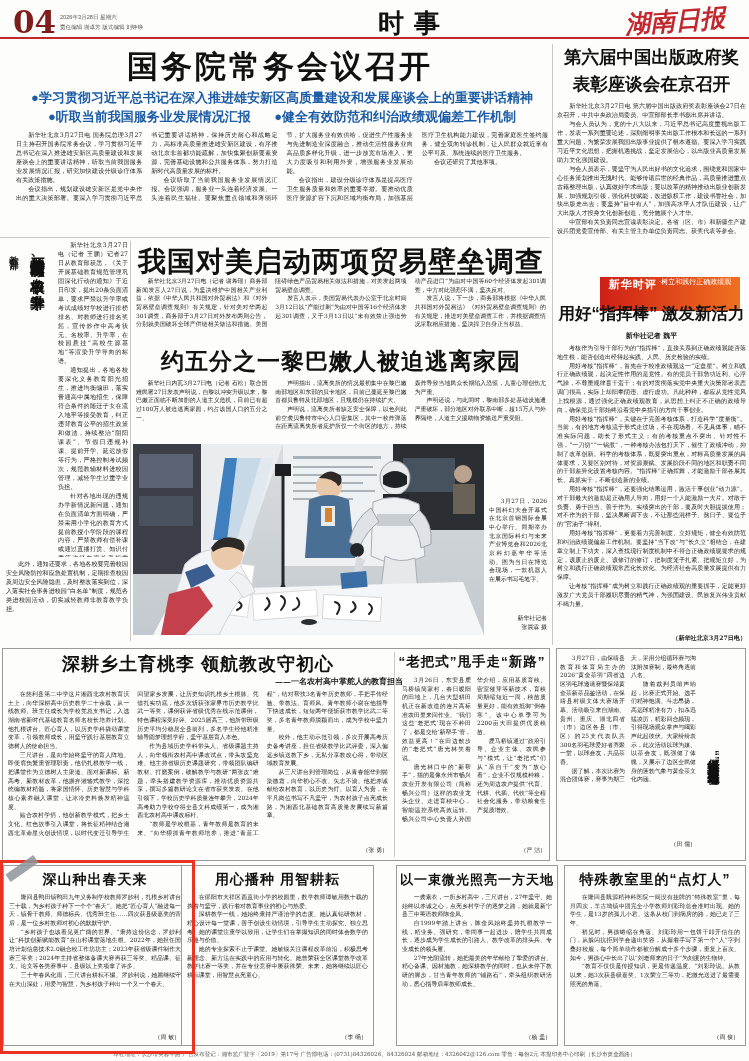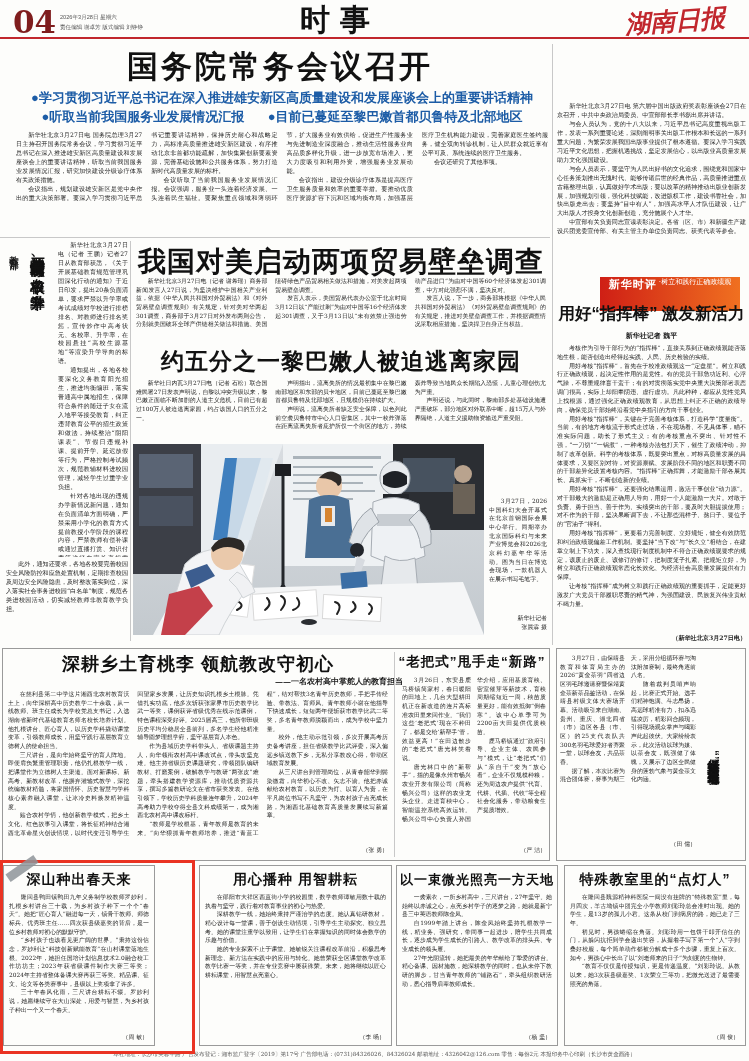--- a/index.html
+++ b/index.html
@@ -18,33 +18,33 @@
 </head>
 <body>
 
 <div id="page">
 
   <div class="abs" style="left:13px;top:4px;font-size:31px;font-weight:bold;color:#7f1d1d;font-family:'DejaVu Serif',serif;">04</div>
   <div class="abs" style="left:60px;top:12px;font-size:5.6px;color:#555;line-height:1.8;font-family:'Liberation Sans',sans-serif;">
     <div>2026年3月28日 星期六</div>
     <div>责任编辑 谢卓芳 版式编辑 刘铮铮</div>
   </div>
-  <div class="abs hd" style="left:300px;top:0;width:150px;text-align:left;font-size:30px;letter-spacing:10px;">时事</div>
+  <div class="abs hd" style="left:300px;top:6px;width:150px;text-align:right;font-size:26px;letter-spacing:10px;">时事</div>
   <svg class="abs" style="right:6px;top:2px;" width="122" height="36">
     <text x="4" y="27" font-size="25" fill="#c1272d" font-weight="bold" font-style="italic" transform="rotate(-4 60 18)">湖南日报</text>
   </svg>
   <div class="abs" style="left:0;top:37px;width:749px;height:2px;background:#c1272d;"></div>
 
   <div class="abs hd" style="left:14px;top:46px;width:532px;text-align:center;font-size:31px;letter-spacing:3px;">国务院常务会议召开</div>
   <div class="abs" style="left:16px;top:89px;width:532px;font-family:'Liberation Sans',sans-serif;font-weight:700;font-size:13px;line-height:18.5px;color:#1c5ca6;text-align:center;">
     <div>●学习贯彻习近平总书记在深入推进雄安新区高质量建设和发展座谈会上的重要讲话精神</div>
     <div>
       <span>●听取当前我国服务业发展情况汇报</span>
       <span style="display:inline-block;width:16px;"></span>
-      <span>●目前已蔓延至黎巴嫩首都贝鲁特及北部地区</span>
+      <span>●健全有效防范和纠治政绩观偏差工作机制</span>
     </div>
   </div>
   <div class="abs body-txt" style="left:16px;top:131px;width:532px;height:102px;column-count:4;column-gap:9px;">
       <p>新华社北京3月27日电 国务院总理3月27日主持召开国务院常务会议，学习贯彻习近平总书记在深入推进雄安新区高质量建设和发展座谈会上的重要讲话精神，听取当前我国服务业发展情况汇报，研究加快建设分级诊疗体系有关政策措施。</p>
       <p>会议指出，规划建设雄安新区是党中央作出的重大决策部署。要深入学习贯彻习近平总书记重要讲话精神，保持历史耐心和战略定力，高标准高质量推进雄安新区建设，有序推动北京非首都功能疏解，加快集聚创新要素资源，完善基础设施和公共服务体系，努力打造新时代高质量发展的标杆。</p>
       <p>会议听取了当前我国服务业发展情况汇报。会议强调，服务业一头连着经济发展、一头连着民生福祉。要聚焦重点领域和薄弱环节，扩大服务业有效供给，促进生产性服务业与先进制造业深度融合，推动生活性服务业向高品质多样化升级，进一步放宽市场准入，更大力度吸引和利用外资，增强服务业发展动能。</p>
       <p>会议指出，建设分级诊疗体系是提高医疗卫生服务质量和效率的重要举措。要推动优质医疗资源扩容下沉和区域均衡布局，加强基层医疗卫生机构能力建设，完善家庭医生签约服务，健全双向转诊机制，让人民群众就近享有公平可及、系统连续的医疗卫生服务。</p>
       <p>会议还研究了其他事项。</p>
     </div>
 
@@ -157,20 +157,24 @@
   </svg>
 
   <div class="abs body-txt" style="left:489px;top:497px;width:58px;height:122px;font-size:5.9px;">
     <p>3月27日，2026中国科幻大会开幕式在北京首钢国际会展中心举行。同期举办北京国际科幻与未来产业博览会和2026北京科幻嘉年华等活动。图为当日在博览会现场，一款机器人在展示书写毛笔字。</p>
   </div>
   <div class="abs" style="left:489px;top:614px;width:58px;font-size:5.9px;text-align:right;line-height:1.5;">
     <div>新华社记者</div>
     <div>张晨霖 摄</div>
   </div>
 
+  <div class="abs hd" style="left:557px;top:44px;width:189px;text-align:center;font-size:17.5px;line-height:1.55;">
+    <div>第六届中国出版政府奖</div>
+    <div>表彰座谈会在京召开</div>
+  </div>
   <div class="abs body-txt" style="left:557px;top:102px;width:189px;height:166px;font-size:6.1px;">
       <p>新华社北京3月27日电 第六届中国出版政府奖表彰座谈会27日在京召开，中共中央政治局委员、中宣部部长李书磊出席并讲话。</p>
       <p>与会人员认为，党的十八大以来，习近平总书记高度重视出版工作，发表一系列重要论述，深刻阐明事关出版工作根本和长远的一系列重大问题，为繁荣发展我国出版事业提供了根本遵循。要深入学习实践习近平文化思想，把握机遇挑战，坚定发展信心，以出版业高质量发展助力文化强国建设。</p>
       <p>与会人员表示，要坚守为人民出好书的文化追求，围绕党和国家中心任务策划推出无愧时代、能够传诸后世的经典作品，高质量推进重点古籍整理出版，认真做好学术出版；要以改革的精神推动出版业创新发展，加强规划引领，强化科技赋能，改进版权工作，建设书香社会，加快出版走出去；要坚持“目中有人”，加强高水平人才队伍建设，让广大出版人才投身文化创新创造，充分施展个人才华。</p>
       <p>中宣部有关负责同志宣读表彰决定。各省（区、市）和新疆生产建设兵团党委宣传部、有关主管主办单位负责同志、获奖代表等参会。</p>
     </div>
 
   <div class="abs" style="left:584px;top:277px;width:140px;height:34px;background:linear-gradient(90deg,#cf1f15,#f07020);
        display:flex;justify-content:center;color:#fff;font-family:'Liberation Sans',sans-serif;margin-left:16px;">
     <span style="font-weight:900;font-size:11px;letter-spacing:1px;">新华时评</span>
@@ -212,31 +216,31 @@
 
   <div class="abs boxed" style="left:556px;top:648px;width:190px;height:213px;"></div>
   <div class="abs body-txt" style="left:560px;top:654px;width:136px;height:184px;column-count:2;column-gap:6px;font-size:5.9px;">
       <p>3月27日，由保靖县教育和体育局主办的2026“黄金茶羽”四省边区羽毛球邀请赛暨保靖黄金茶新茶品鉴活动，在保靖县村级文体大赛场开幕。活动吸引来自湖南、贵州、重庆、湖北四省（市）边区各县（市、区）的25支代表队共300名羽毛球爱好者齐聚一堂，以球会友，共品茶香。</p>
       <p>据了解，本次比赛为混合团体赛，赛事为期三天，采用分组循环赛与淘汰附加赛制，最终角逐前八名。</p>
       <p>随着裁判员哨声响起，比赛正式开始。选手们精神饱满、斗志昂扬，高远球精准有力，扣杀迅猛凌厉，精彩回合频现，引得现场观众掌声与喝彩声此起彼伏。大家纷纷表示，此次活动以球为媒、以茶会友，既强健了体魄，又展示了边区全民健身的蓬勃气象与黄金茶文化内涵。</p>
     </div>
   <div class="abs" style="left:620px;top:840px;width:76px;text-align:right;font-size:5.9px;">（田 儒）</div>
   <div class="abs vert hd" style="left:702px;top:656px;height:200px;font-size:12px;line-height:1.8;text-align:center;">保靖举行“黄金茶羽”羽毛球邀请赛</div>
 
-  <div class="abs boxed" style="left:3px;top:865px;width:152px;height:181px;">
+  <div class="abs boxed" style="left:3px;top:865px;width:184px;height:181px;">
     <div class="hd btitle" style="margin-top:5px;">深山种出春天来</div>
     <div class="body-txt" style="margin:4px 5px 0;height:140px;font-size:5.9px;">
         <p>隆回县鸭田镇鸭田九年义务制学校教师罗妙利，扎根乡村讲台三十载，为乡村孩子种下一个个“春天”。她把“匠心育人”融进每一天，镇骨干教师、师德标兵、优秀班主任……四次获县级嘉奖的背后，是一位乡村教师对初心的默默守护。</p>
         <p>“乡村孩子也该看见更广阔的世界。”秉持这份信念，罗妙利让“科技创新赋能教育”在山村课堂落地生根。2022年，她担任国培计划信息技术2.0融合校工作坊坊主；2023年获省级课件制作大赛三等奖；2024年主持省整体备课大赛再获三等奖。精品课、征文、论文等各类赛事中，县级以上奖项拿了许多。</p>
         <p>三十年春风化雨，三尺讲台耕耘不辍。罗妙利说，她愿继续守在大山深处，用爱与智慧，为乡村孩子种出一个又一个春天。</p>
       </div>
     <div style="text-align:right;font-size:5.9px;margin-right:6px;">（周 敏）</div>
   </div>
 
-  <div class="abs boxed" style="left:199px;top:865px;width:193px;height:181px;">
+  <div class="abs boxed" style="left:181px;top:865px;width:193px;height:181px;">
     <div class="hd btitle" style="margin-top:5px;">用心播种 用智耕耘</div>
     <div class="body-txt" style="margin:4px 5px 0;height:140px;font-size:5.9px;">
         <p>在邵阳市大祥区西直街小学的校园里，数学教师谭敏用数十载的执着与坚守，践行着对教育事业的初心与热爱。</p>
         <p>深耕教学一线，她始终秉持严谨治学的态度。她认真钻研教材，精心设计每一堂课，善于创设生动情境，引导学生主动探究、独立思考。她的课堂注重学以致用，让学生们在掌握知识的同时体会数学的乐趣与价值。</p>
         <p>她的专业探索不止于课堂。她敏锐关注课程改革前沿，积极思考新理念、新方法在实践中的应用与转化。她曾荣获全区课堂教学改革教学比赛一等奖，并在专业竞赛中屡获殊荣。未来，她将继续以匠心耕耘课堂，用智慧点亮童心。</p>
       </div>
     <div style="text-align:right;font-size:5.9px;margin-right:6px;">（李 旸）</div>
   </div>
 
   <div class="abs boxed" style="left:396px;top:865px;width:162px;height:181px;">

